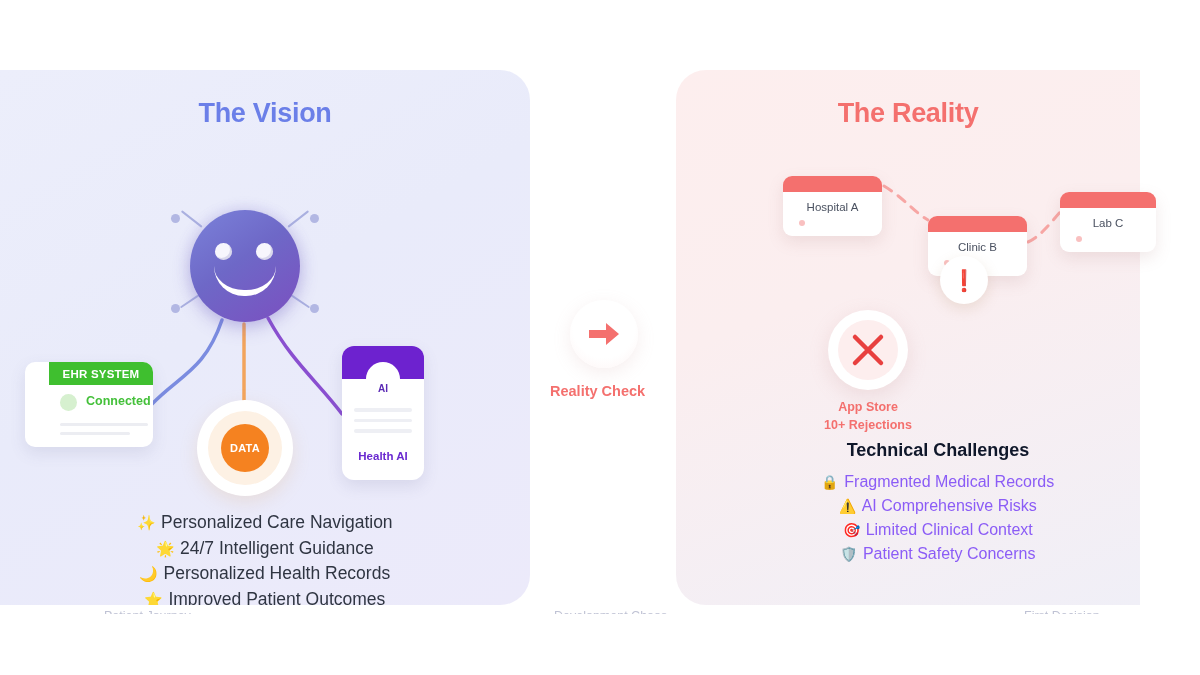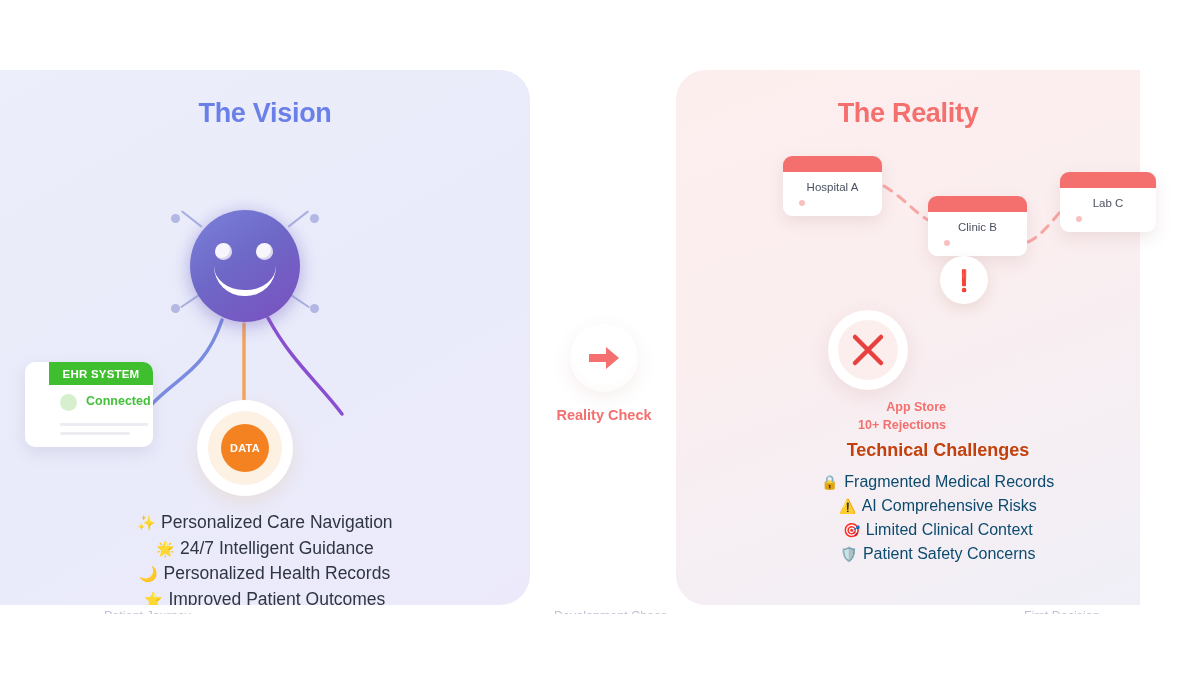--- a/index.html
+++ b/index.html
@@ -157,38 +157,39 @@
     position: absolute; left: 0; right: 0; top: 440px;
     text-align: center;
   }
   .benefit {
     font-size: 17.5px; color: #2f3542; line-height: 24.5px;
     white-space: nowrap;
   }
   .benefit .bemoji { margin-right: 5px; font-size: 15px; }
 
   
-  #reality-check { position: absolute; left: 570px; top: 324px; width: 68px; text-align: center; }
+  #reality-check { position: absolute; left: 570px; top: 300px; width: 68px; }
   #rc-circle {
     width: 68px; height: 68px; border-radius: 50%;
     background: radial-gradient(circle at 50% 40%, #ffffff 58%, #fdf3f3 100%);
     box-shadow: 0 5px 18px rgba(200,150,150,0.16);
     display: flex; align-items: center; justify-content: center;
   }
   #rc-arrow { display: block; }
   #rc-label {
     margin-top: 15px; font-size: 14.5px; font-weight: bold; color: #f4706e;
     white-space: nowrap; margin-left: -20px; width: 108px;
   }
 
   
   .fac-card {
     position: absolute; background: #fff; border-radius: 9px;
     box-shadow: 0 6px 16px rgba(170,120,120,0.16);
     overflow: hidden;
+    margin-top: 20px;
   }
   .fac-bar { height: 16px; background: #f4706e; }
   .fac-name {
     text-align: center; margin-top: 9px;
     font-size: 11.5px; color: #4a5160;
   }
   .fac-dot {
     width: 6px; height: 6px; border-radius: 50%; background: #f9c0c0;
     margin-left: 16px; margin-top: 7px;
   }
@@ -201,43 +202,43 @@
   
   #warn-badge {
     position: absolute; left: 940px; top: 256px; width: 48px; height: 48px;
     border-radius: 50%; background: #fff;
     box-shadow: 0 5px 14px rgba(180,140,100,0.20);
     display: flex; align-items: center; justify-content: center;
     font-size: 21px; line-height: 1;
   }
 
   
-  #appstore { position: absolute; left: 790px; top: 310px; width: 156px; text-align: right; }
+  #appstore { position: absolute; left: 790px; top: 310px; width: 156px; text-align: center; }
   #as-circle {
     width: 80px; height: 80px; margin: 0 auto;
     border-radius: 50%; background: #ffffff;
     box-shadow: 0 6px 20px rgba(200,140,140,0.20);
     display: flex; align-items: center; justify-content: center;
     position: relative;
   }
   #as-inner {
     position: absolute; left: 10px; top: 10px; width: 60px; height: 60px;
     border-radius: 50%; background: #fdeeee;
   }
   #as-x { position: relative; }
   #as-line1 { font-size: 12.5px; font-weight: bold; color: #f4706e; margin-top: 10px; }
   #as-line2 { font-size: 12.5px; font-weight: bold; color: #f4706e; margin-top: 4px; }
 
   
   #challenges { position: absolute; left: 676px; right: 0; top: 440px; text-align: center; }
   #challenges-heading {
-    font-size: 18px; font-weight: bold; color: #c2410c; margin-bottom: 9px;
+    font-size: 18px; font-weight: bold; color: #0f172a; margin-bottom: 9px;
   }
   .challenge {
-    font-size: 16px; color: #0c4a6e; line-height: 24px; white-space: nowrap;
+    font-size: 16px; color: #8b5cf6; line-height: 24px; white-space: nowrap;
   }
   .challenge .cemoji { margin-right: 5px; font-size: 14px; }
 
   
   .cutoff {
     position: absolute; top: 609px;
     font-size: 12.5px; color: #bfc2d4;
     height: 5px; overflow: hidden; white-space: nowrap;
   }
   #cutoff-left { left: 104px; }
@@ -293,20 +294,30 @@
       <div class="skel" id="ehr-skel1"></div>
       <div class="skel" id="ehr-skel2"></div>
     </div>
 
     <div id="data-hub">
       <div id="data-ring-outer"></div>
       <div id="data-ring-mid"></div>
       <div id="data-core">DATA</div>
     </div>
 
+    <div id="ai-phone">
+      <div id="ai-phone-header">
+        <div id="ai-phone-notch"></div>
+      </div>
+      <div id="ai-phone-label">AI</div>
+      <div class="ai-skel" id="ai-skel1"></div>
+      <div class="ai-skel" id="ai-skel2"></div>
+      <div class="ai-skel" id="ai-skel3"></div>
+      <div id="ai-phone-footer">Health AI</div>
+    </div>
 
     <ul id="vision-benefits">
       <li class="benefit" style="list-style:none">
         <span class="bemoji">✨</span><span>Personalized Care Navigation</span>
       </li>
       <li class="benefit" style="list-style:none">
         <span class="bemoji">🌟</span><span>24/7 Intelligent Guidance</span>
       </li>
       <li class="benefit" style="list-style:none">
         <span class="bemoji">🌙</span><span>Personalized Health Records</span>

